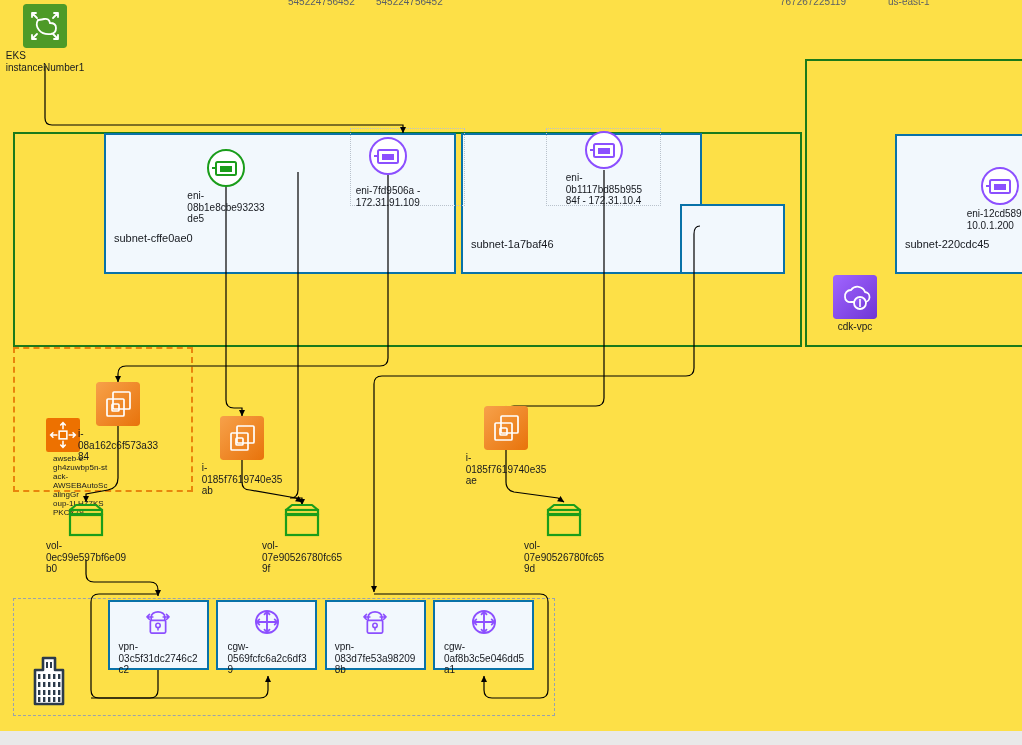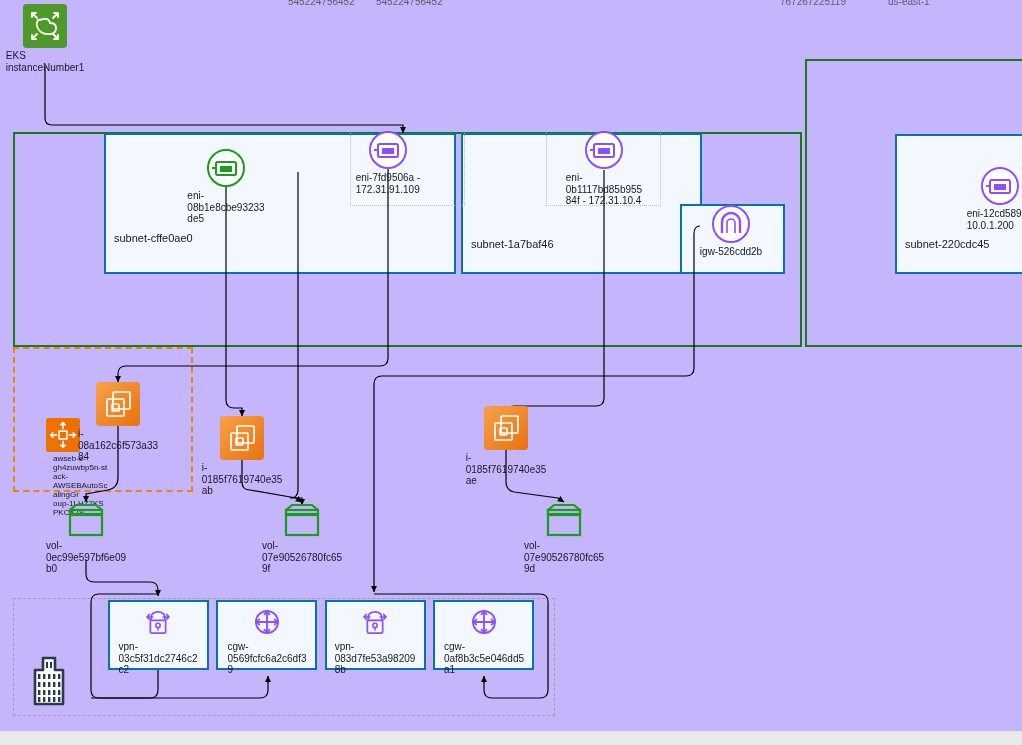--- a/index.html
+++ b/index.html
@@ -9,21 +9,21 @@
   }
   body {
     font-family: "Liberation Sans", sans-serif;
     -webkit-font-smoothing: antialiased;
   }
   #canvas {
     position: relative;
     width: 1022px;
     height: 745px;
     overflow: hidden;
-    background: #c4b5fd;
+    background: #fde047;
   }
   
   .box {
     position: absolute;
     box-sizing: border-box;
   }
   .vpc-box {
     border: 2px solid #1a7a1a;
     background: transparent;
   }
@@ -207,21 +207,21 @@
       <rect x="10" y="14" width="20" height="13" rx="1.5" fill="none" stroke="#1a9d1a" stroke-width="2"></rect>
       <rect x="14" y="18" width="12" height="6" fill="#1a9d1a"></rect>
       <path d="M10,20 L6,20" stroke="#1a9d1a" stroke-width="2"></path>
     </svg>
     <div class="caption">eni-
 08b1e8cbe93233
 de5</div>
   </div>
 
 
-  <div class="node" style="left:388px; top:130px;">
+  <div class="node" style="left:388px; top:136px;gap:7px;">
     <svg class="icon-circle" viewBox="0 0 40 40">
       <circle cx="20" cy="20" r="18" fill="#fff" stroke="#8c4fff" stroke-width="2"></circle>
       <rect x="10" y="14" width="20" height="13" rx="1.5" fill="none" stroke="#8c4fff" stroke-width="2"></rect>
       <rect x="14" y="18" width="12" height="6" fill="#8c4fff"></rect>
       <path d="M10,20 L6,20" stroke="#8c4fff" stroke-width="2"></path>
     </svg>
     <div class="caption">eni-7fd9506a -
 172.31.91.109</div>
   </div>
 
@@ -241,30 +241,37 @@
     <svg class="icon-circle" viewBox="0 0 40 40">
       <circle cx="20" cy="20" r="18" fill="#fff" stroke="#8c4fff" stroke-width="2"></circle>
       <rect x="10" y="14" width="20" height="13" rx="1.5" fill="none" stroke="#8c4fff" stroke-width="2"></rect>
       <rect x="14" y="18" width="12" height="6" fill="#8c4fff"></rect>
       <path d="M10,20 L6,20" stroke="#8c4fff" stroke-width="2"></path>
     </svg>
     <div class="caption">eni-12cd5890 -
 10.0.1.200</div>
   </div>
 
-  <div class="node" style="left:731px; top:204px;">
-    <svg class="icon-circle" viewBox="0 0 40 40">
-      <circle cx="20" cy="20" r="18" fill="#fff" stroke="#8c4fff" stroke-width="2"></circle>
-      <path d="M11,29 L11,18 a9,9 0 0 1 18,0 L29,29" fill="none" stroke="#8c4fff" stroke-width="2.4"></path>
-      <path d="M16,29 L16,19 a4,4 0 0 1 8,0 L24,29" fill="none" stroke="#8c4fff" stroke-width="1.6"></path>
-    </svg>
-    <div class="caption">igw-526cdd2b</div>
-  </div>
-
-
+
+
+  <div class="node" style="left:855px; top:275px;">
+    <svg class="icon-sq" viewBox="0 0 44 44">
+      <defs>
+        <linearGradient id="vpcg2" x1="0" y1="0" x2="1" y2="1">
+          <stop offset="0%" stop-color="#a166ff"></stop>
+          <stop offset="100%" stop-color="#6f35d6"></stop>
+        </linearGradient>
+      </defs>
+      <rect x="0" y="0" width="44" height="44" rx="3" fill="url(#vpcg2)"></rect>
+      <path d="M12,22 a6,6 0 0 1 6,-7 a8,8 0 0 1 14,2 a5,5 0 0 1 -1,10 L18,27 a5,5 0 0 1 -6,-5 z" fill="none" stroke="#fff" stroke-width="1.8"></path>
+      <circle cx="27" cy="28" r="6" fill="url(#vpcg2)" stroke="#fff" stroke-width="1.8"></circle>
+      <path d="M27,24 L27,32" stroke="#fff" stroke-width="1.6"></path>
+    </svg>
+    <div class="caption">cdk-vpc</div>
+  </div>
 
   <div class="node" style="left:63px; top:418px; width:92px; margin-left:-46px;">
     <svg style="width:34px;height:34px;display:block;" viewBox="0 0 44 44">
       <rect x="0" y="0" width="44" height="44" rx="3" fill="#ed7100"></rect>
       <g stroke="#fff" stroke-width="2" fill="none" stroke-linecap="round">
         <rect x="17" y="17" width="10" height="10"></rect>
         <path d="M22,14 L22,6 M19,9 L22,6 L25,9"></path>
         <path d="M22,30 L22,38 M19,35 L22,38 L25,35"></path>
         <path d="M14,22 L6,22 M9,19 L6,22 L9,25"></path>
         <path d="M30,22 L38,22 M35,19 L38,22 L35,25"></path>

